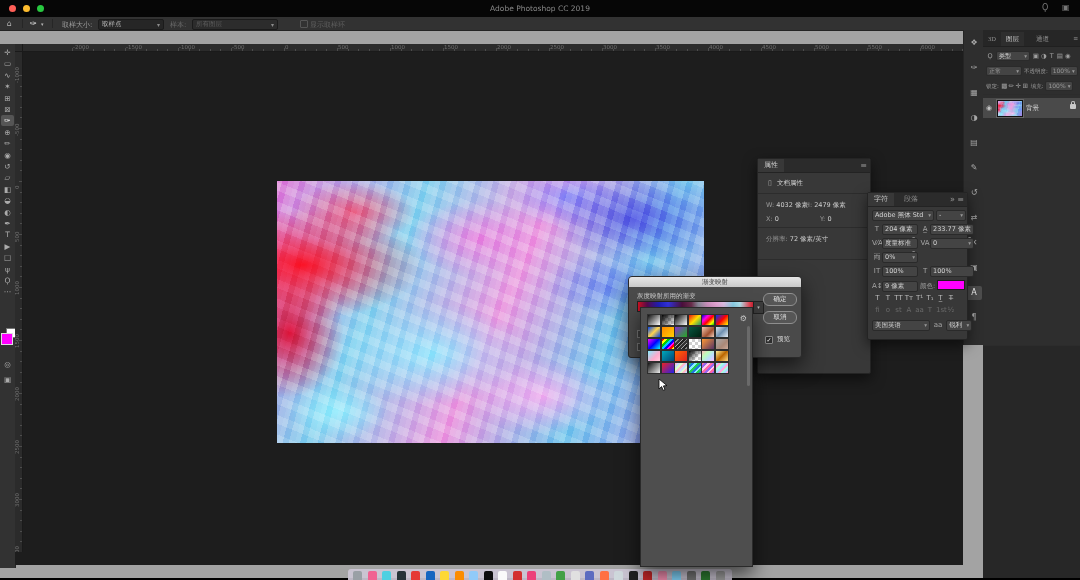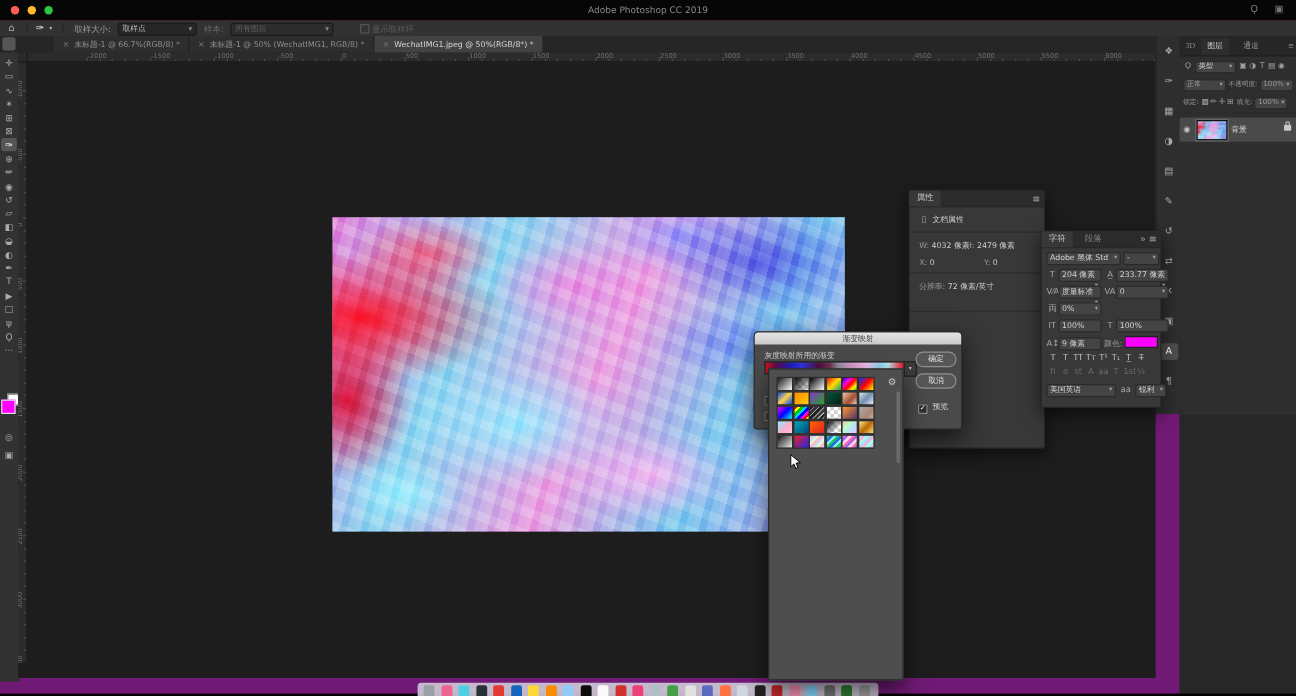--- a/index.html
+++ b/index.html
@@ -1,16 +1,16 @@
 <!DOCTYPE html>
 <html><head>
 <meta charset="utf-8">
 <style>
   html,body{margin:0;padding:0;background:#000;}
-  .app{position:relative;width:1080px;height:580px;overflow:hidden;background:#701a75;
+  .app{position:relative;width:1080px;height:580px;overflow:hidden;background:#a3a3a3;
        font-family:"DejaVu Sans","Liberation Sans",sans-serif;color:#c8c8c8;
        -webkit-font-smoothing:antialiased;}
   .abs{position:absolute;}
   
   .titlebar{position:absolute;left:0;top:0;width:1080px;height:17px;background:#060606;}
   .tl{position:absolute;top:5px;width:7px;height:7px;border-radius:50%;}
   .title{position:absolute;left:0;right:0;top:4px;text-align:center;font-size:7.5px;color:#8a8a8a;}
   .tb-ico{position:absolute;top:3px;font-size:8px;color:#787878;}
   
   .optionsbar{position:absolute;left:0;top:17px;width:1080px;height:13px;background:#323232;border-bottom:1px solid #232323;font-size:7px;color:#9d9d9d;}
@@ -141,28 +141,20 @@
     <span class="ob-ico" style="left:30px;color:#e8e8e8">✑</span>
     <span class="ob-ico" style="left:41px;font-size:5px;top:4px">▾</span>
     <span class="ob-sep" style="left:52px"></span>
     <span class="ob-lab" style="left:62px">取样大小:</span>
     <span class="dd" style="left:98px;top:2px;width:58px"><span>取样点</span><span class="car">▾</span></span>
     <span class="ob-lab" style="left:170px;color:#6a6a6a">样本:</span>
     <span class="dd dim" style="left:192px;top:2px;width:78px"><span>所有图层</span><span class="car">▾</span></span>
     <span class="ob-check" style="left:300px"><span class="cbx"></span><span>显示取样环</span></span>
   </div>
 
-  <div class="tabbar">
-    <div class="corner-chip"></div>
-    <div class="tabs" id="tabs">
-        <div class="tab "><span class="tab-x">×</span>未标题-1 @ 66.7%(RGB/8) *</div>
-        <div class="tab "><span class="tab-x">×</span>未标题-1 @ 50% (WechatIMG1, RGB/8) *</div>
-        <div class="tab active"><span class="tab-x">×</span>WechatIMG1.jpeg @ 50%(RGB/8*) *</div>
-      </div>
-  </div>
 
   <div class="toolbar" id="toolbarEl">
     <div class="fgbg abs" style="left:0;top:290px;width:15px;height:18px">
       <span class="back" id="bgColor" style="background: rgb(255, 255, 255);"></span>
       <span class="front" id="fgColor" style="background: rgb(255, 0, 255);"></span>
     </div>
     <div class="tool" style="top:315px">◎</div>
     <div class="tool" style="top:330px">▣</div>
   <div class="tool " style="top:3px">✛</div>
       <div class="tool " style="top:14.4px">▭</div>

